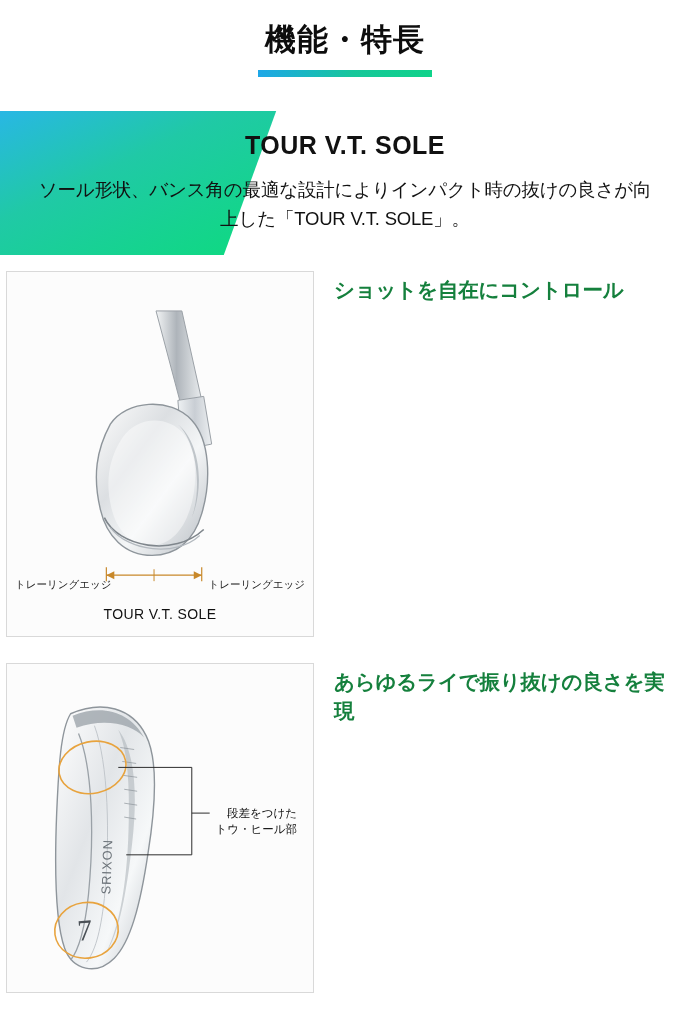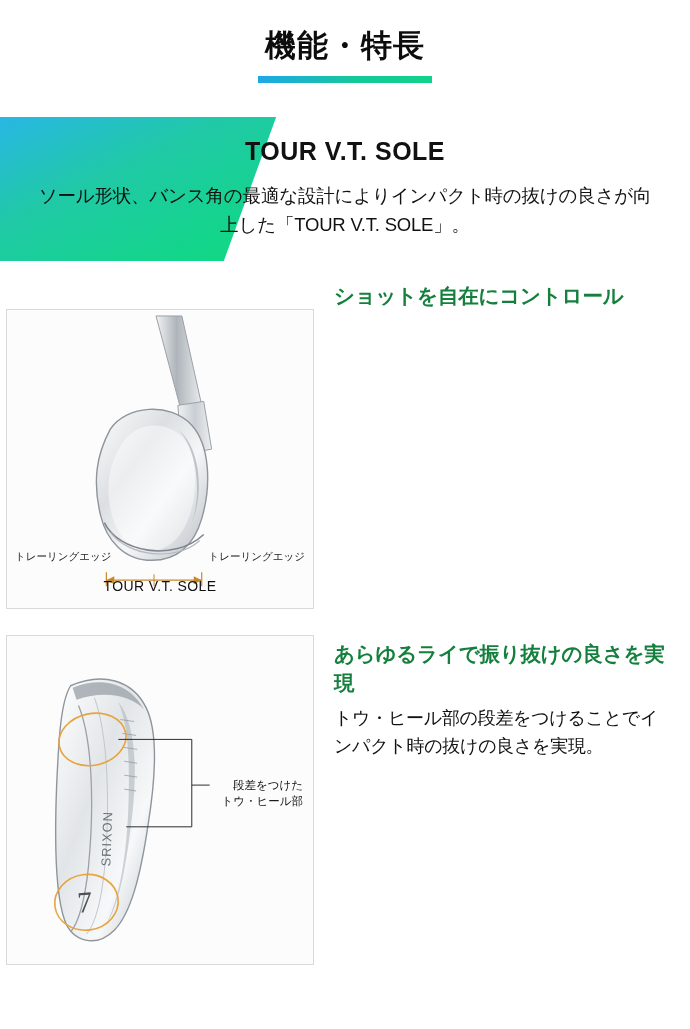--- a/index.html
+++ b/index.html
@@ -10,21 +10,21 @@
     background: #ffffff;
     font-family: "Liberation Sans", "DejaVu Sans", sans-serif;
     color: #111111;
     position: relative;
     overflow: hidden;
   }
 
   
   .page-header {
     text-align: center;
-    padding-top: 27px;
+    padding-top: 21px;
   }
   .page-title {
     font-size: 31px;
     font-weight: bold;
     letter-spacing: 1px;
     line-height: 1.2;
     color: #0d0d0d;
     margin: 0;
   }
   .title-underline {
@@ -80,21 +80,21 @@
     margin-top: 10px;
   }
   .feature-figure {
     width: 308px;
     flex: 0 0 308px;
     border: 1px solid #d9d9d9;
     background: #fcfcfc;
     position: relative;
     overflow: hidden;
   }
-  .fig-1 { height: 300px; margin-top: 32px; }
+  .fig-1 { height: 366px; }
   .fig-2 { height: 330px; }
 
   .feature-text {
     flex: 1 1 auto;
     padding-left: 20px;
     padding-top: 4px;
   }
   .feature-heading {
     font-size: 20.5px;
     font-weight: bold;
@@ -131,21 +131,21 @@
     text-align: center;
     font-size: 14px;
     letter-spacing: 0.4px;
     color: #111;
   }
 
   
   .club2 { position: absolute; left: 0; top: 0; width: 100%; height: 100%; }
   .fig2-note {
     position: absolute;
-    right: 10px;
+    right: 16px;
     top: 142px;
     width: 110px;
     text-align: right;
     font-size: 11.5px;
     line-height: 1.35;
     color: #111;
     white-space: pre-line;
   }
 </style>
 </head>
@@ -273,15 +273,14 @@
       <path d="M112 104 L186 104 L186 192 L120 192" fill="none" stroke="#2b2b2b" stroke-width="1"></path>
       <line x1="186" y1="150" x2="204" y2="150" stroke="#2b2b2b" stroke-width="1"></line>
     </svg>
 
     <div class="fig2-note">段差をつけた
 トウ・ヒール部</div>
   </div>
 
   <div class="feature-text">
     <h2 class="feature-heading">あらゆるライで振り抜けの良さを実現</h2>
-    <p class="feature-body">トウ・ヒール部の段差をつけることでインパクト時の抜けの良さを実現。</p>
   </div>
 </div>
 
 </body></html>

